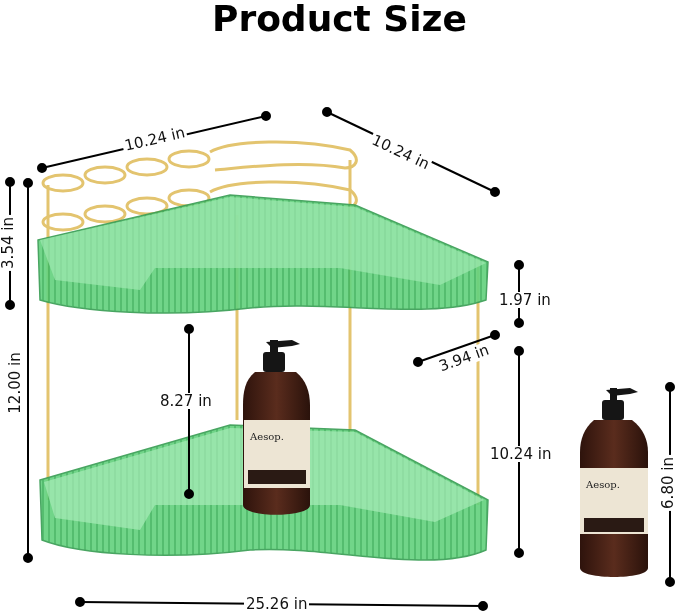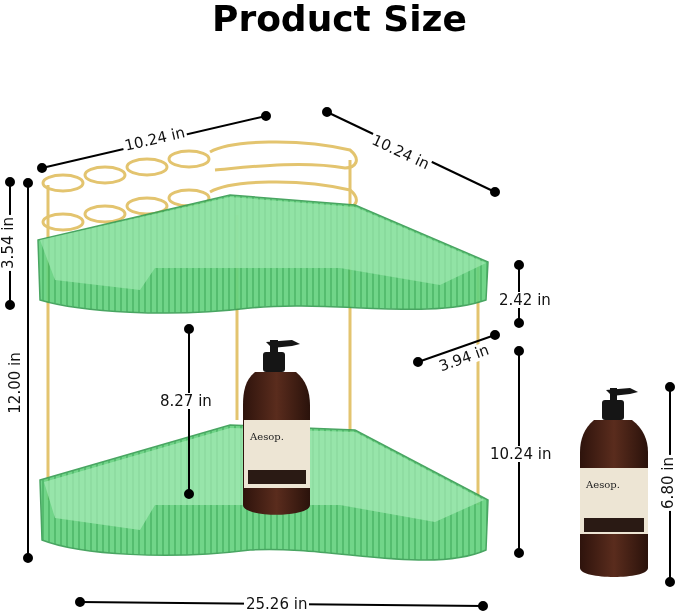--- a/index.html
+++ b/index.html
@@ -114,18 +114,18 @@
     <line x1="80" y1="602" x2="483" y2="606"></line>
     <circle cx="80" cy="602" r="4"></circle>
       <circle cx="483" cy="606" r="4"></circle>
   </g>
 </svg>
 
 <div class="lbl rot" style="left:122px; top:131px; transform: rotate(-13deg);">10.24 in</div>
 <div class="lbl rot" style="left:368px; top:144px; transform: rotate(25deg);">10.24 in</div>
 <div class="lbl rot" style="left:-20px; top:235px; transform: rotate(-90deg);">3.54 in</div>
 <div class="lbl rot" style="left:-18px; top:375px; transform: rotate(-90deg);">12.00 in</div>
-<div class="lbl" style="left:497px; top:292px;">2.42 in</div>
+<div class="lbl" style="left:497px; top:292px;">1.97 in</div>
 <div class="lbl rot" style="left:436px; top:350px; transform: rotate(-20deg);">3.94 in</div>
 <div class="lbl" style="left:158px; top:393px;">8.27 in</div>
 <div class="lbl" style="left:488px; top:446px;">10.24 in</div>
 <div class="lbl rot" style="left:640px; top:475px; transform: rotate(-90deg);">6.80 in</div>
 <div class="lbl" style="left:244px; top:596px;">25.26 in</div>
 
 </body></html>

